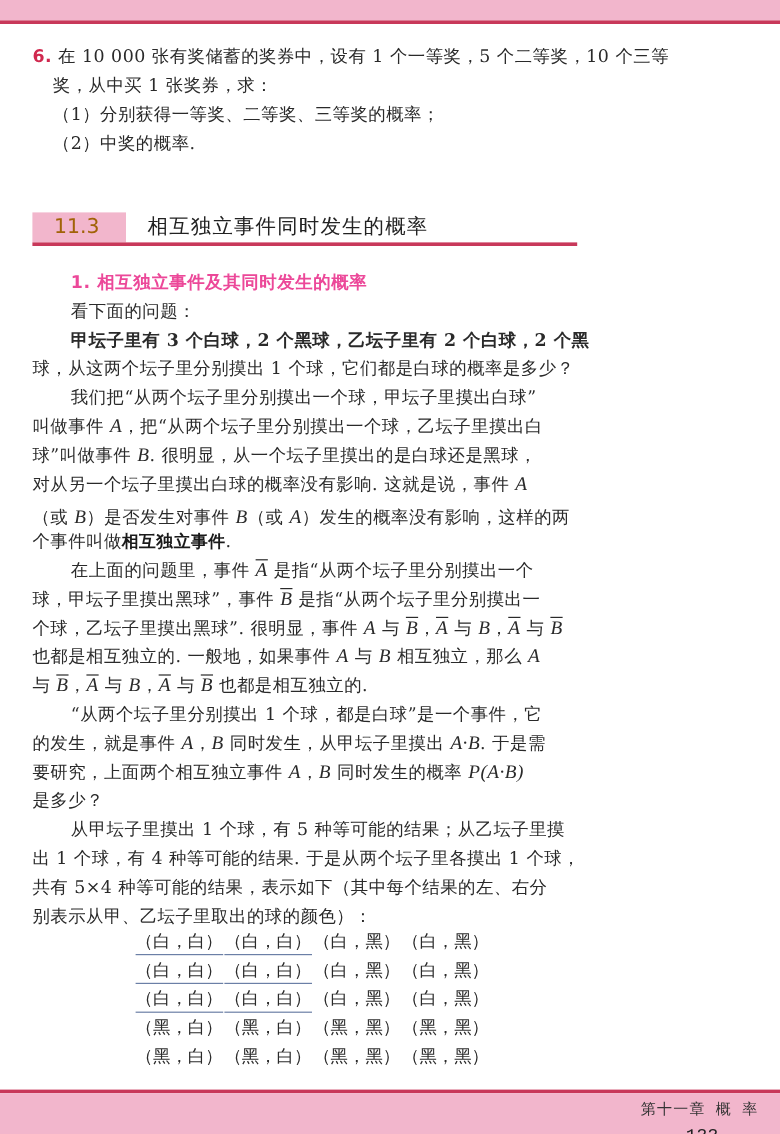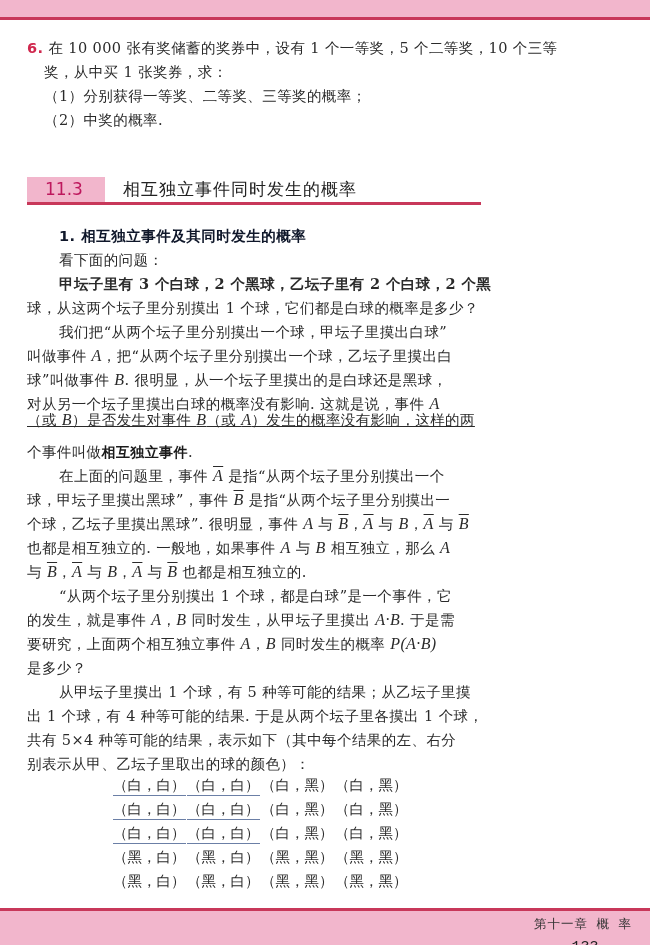--- a/index.html
+++ b/index.html
@@ -45,35 +45,35 @@
   .ov { text-decoration:overline; }
   .term { font-family:"DejaVu Sans","Liberation Sans",sans-serif; font-weight:bold; color:#1a1a1a; font-size:14px;}
 
   .sec-header { position:absolute; left:27px; top:177px; width:454px; height:28px; }
   .sec-num-box {
     position:absolute; left:0; top:0; width:78px; height:25px;
     background:#f2b6cc;
   }
   .sec-num {
     position:absolute; left:18px; top:0; line-height:25px;
-    font-family:"DejaVu Sans","Liberation Sans",sans-serif; font-size:17px; color:#be185d;
+    font-family:"DejaVu Sans","Liberation Sans",sans-serif; font-size:17px; color:#a16207;
   }
   .sec-title {
     position:absolute; left:96px; top:0; line-height:25px;
     font-family:"DejaVu Sans","Liberation Sans",sans-serif; font-size:17px; color:#222;
     letter-spacing:1px;
   }
   .sec-rule {
     position:absolute; left:0; top:25px; width:454px; height:3px;
     background:#c8385a;
   }
   .subsec {
     position:absolute; left:59px; top:224px; line-height:24px;
     font-family:"DejaVu Sans","Liberation Sans",sans-serif; font-size:14.5px;
-    color:#0f172a; font-weight:bold; letter-spacing:0.5px;
+    color:#ec4899; font-weight:bold; letter-spacing:0.5px;
   }
 
   .outcomes { position:absolute; left:113px; top:774px; }
   .orow { display:flex; height:24px; line-height:24px;font-family:Liberation Mono, monospace; }
   .ocell {
     width:74px; font-size:14.5px; white-space:nowrap;
   }
   .ocell.u span { border-bottom:1.5px solid #6b7fa6; padding-bottom:1px; }
 </style>
 </head>
@@ -105,21 +105,21 @@
 <div class="line indent" style="top:320px;">我们把“从两个坛子里分别摸出一个球，甲坛子里摸出白球”</div>
 <div class="line" style="top:344px;">
   <span>叫做事件 </span><span class="it">A</span><span>，把“从两个坛子里分别摸出一个球，乙坛子里摸出白</span>
 </div>
 <div class="line" style="top:368px;">
   <span>球”叫做事件 </span><span class="it">B</span><span>. 很明显，从一个坛子里摸出的是白球还是黑球，</span>
 </div>
 <div class="line" style="top:392px;">
   <span>对从另一个坛子里摸出白球的概率没有影响. 这就是说，事件 </span><span class="it">A</span>
 </div>
-<div class="line" style="top:408px;text-decoration:underline;">
+<div class="line" style="top:420px;">
   <span>（或 </span><span class="it">B</span><span>）是否发生对事件 </span><span class="it">B</span><span>（或 </span><span class="it">A</span><span>）发生的概率没有影响，这样的两</span>
 </div>
 <div class="line" style="top:440px;">
   <span>个事件叫做</span><span class="term">相互独立事件</span><span>.</span>
 </div>
 
 <div class="line indent" style="top:464px;">
   <span>在上面的问题里，事件 </span><span class="it ov">A</span><span> 是指“从两个坛子里分别摸出一个</span>
 </div>
 <div class="line" style="top:488px;">

